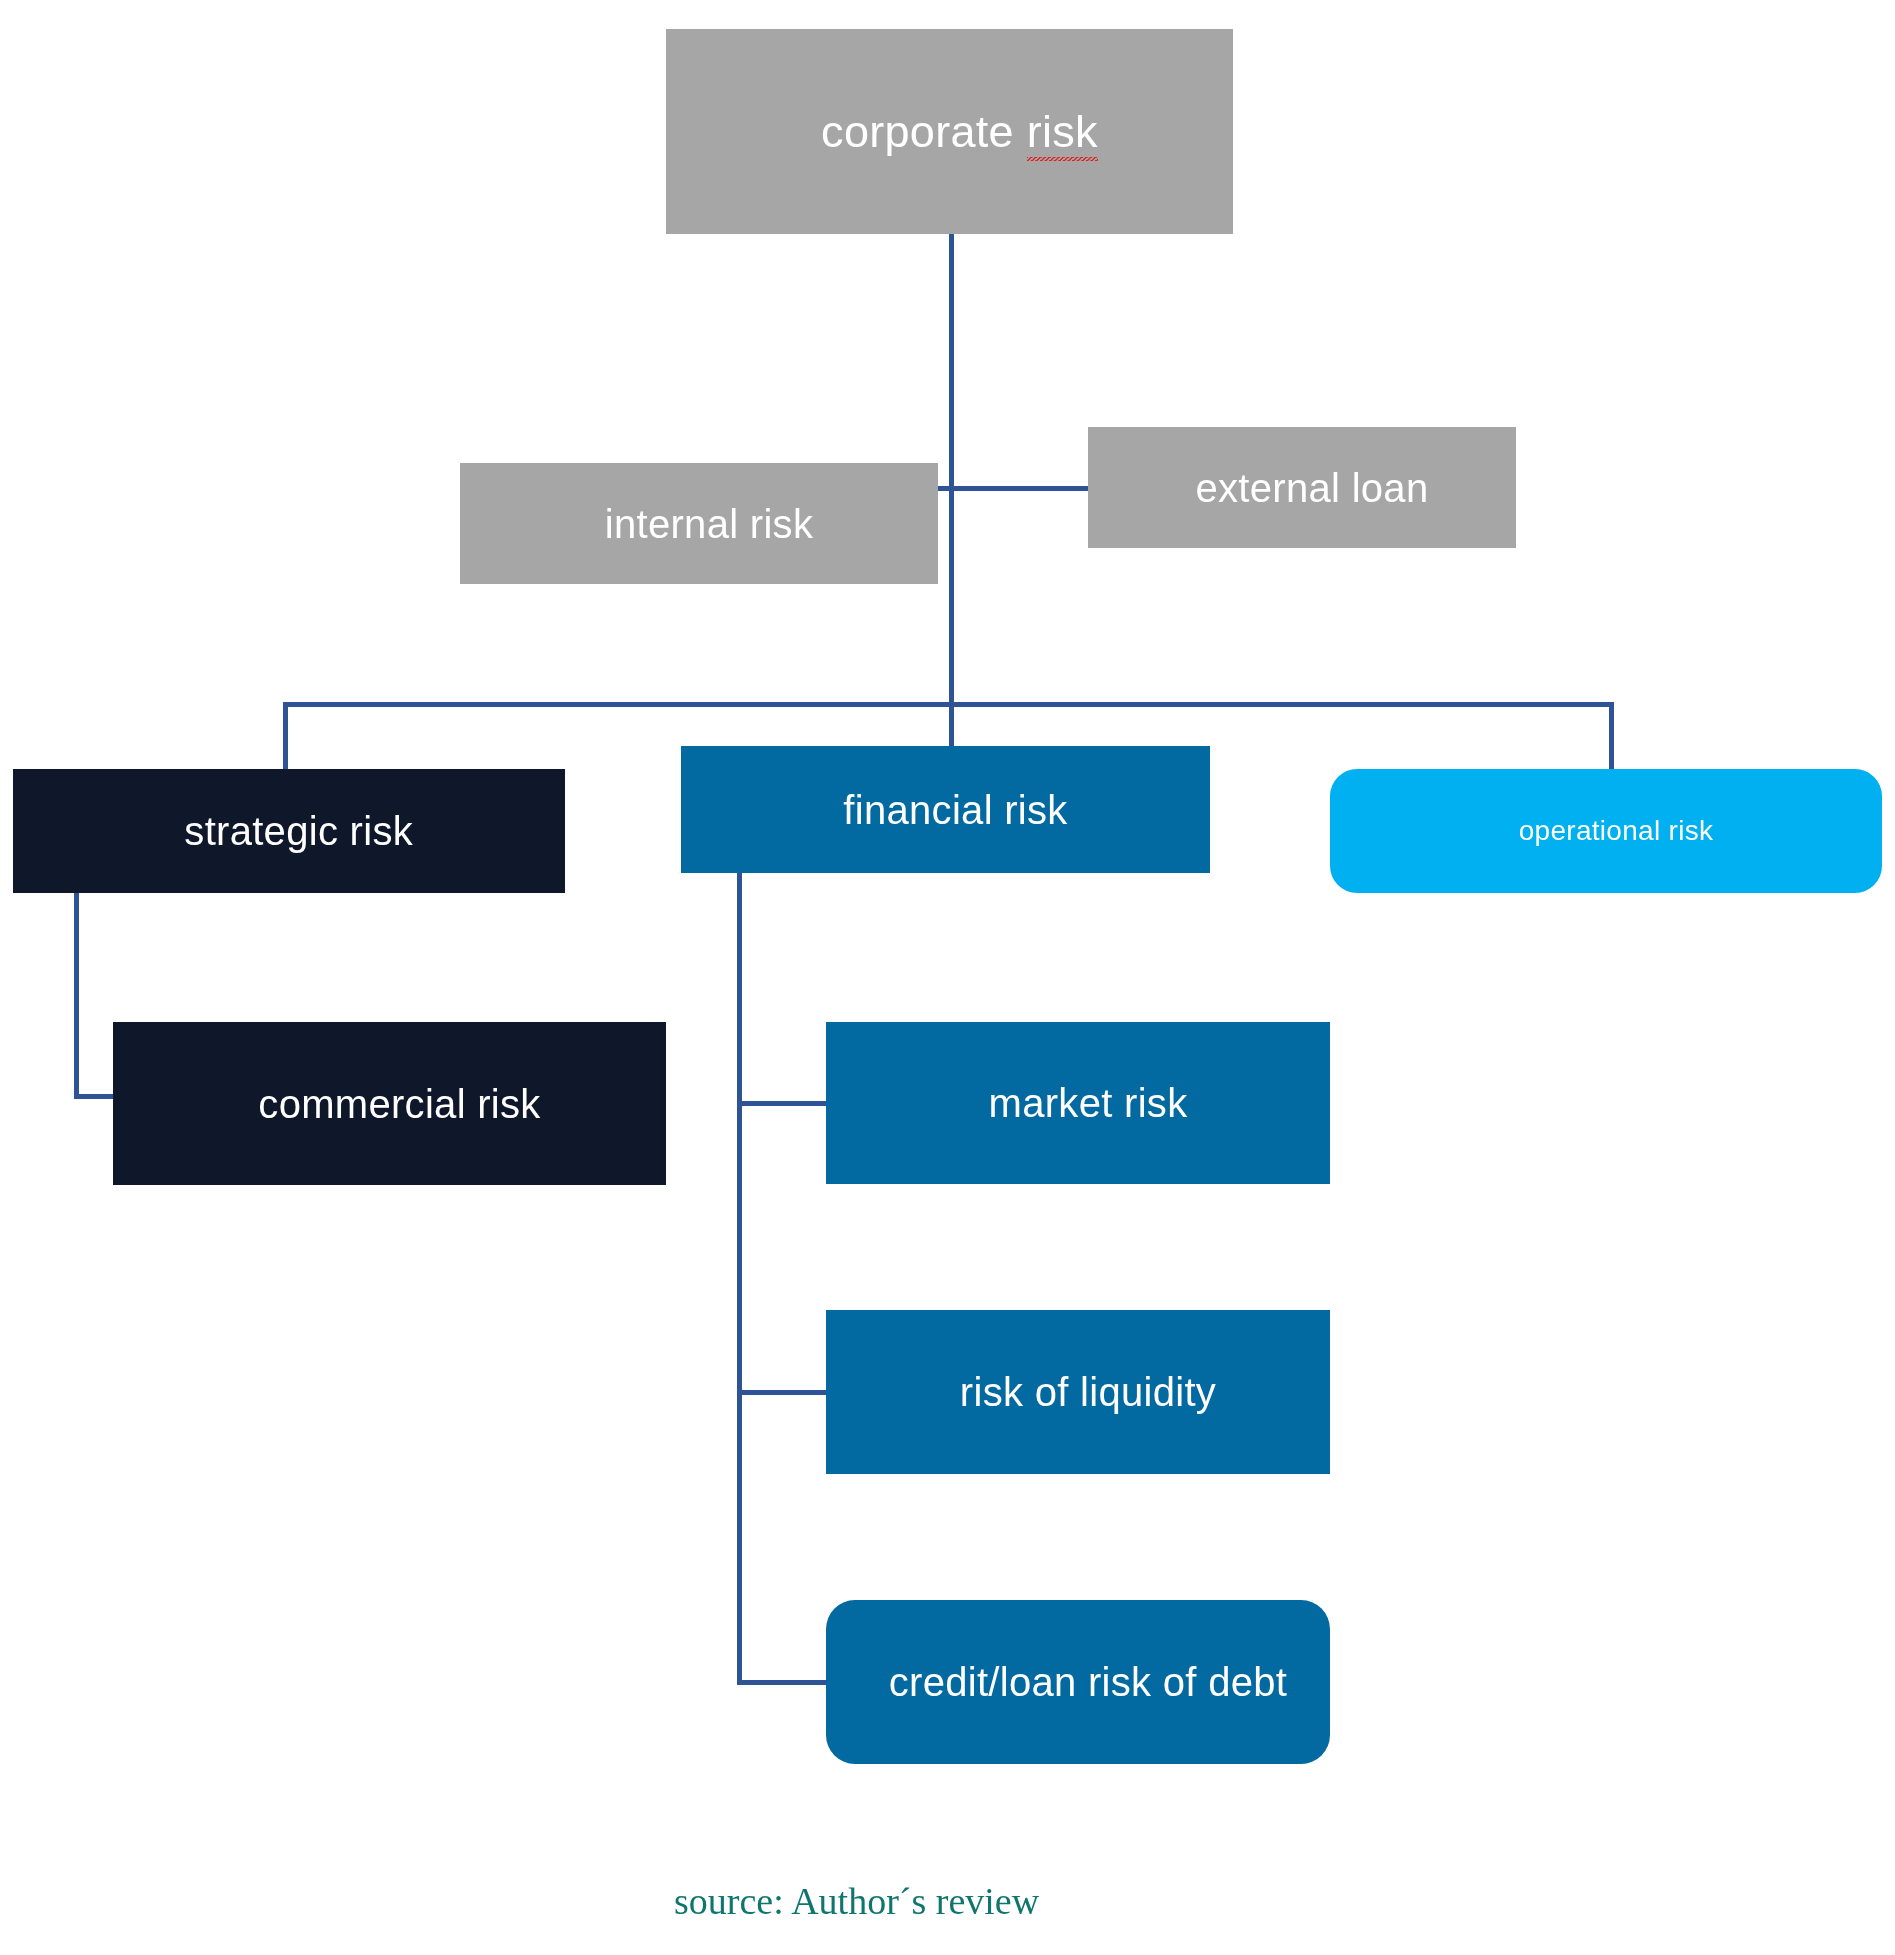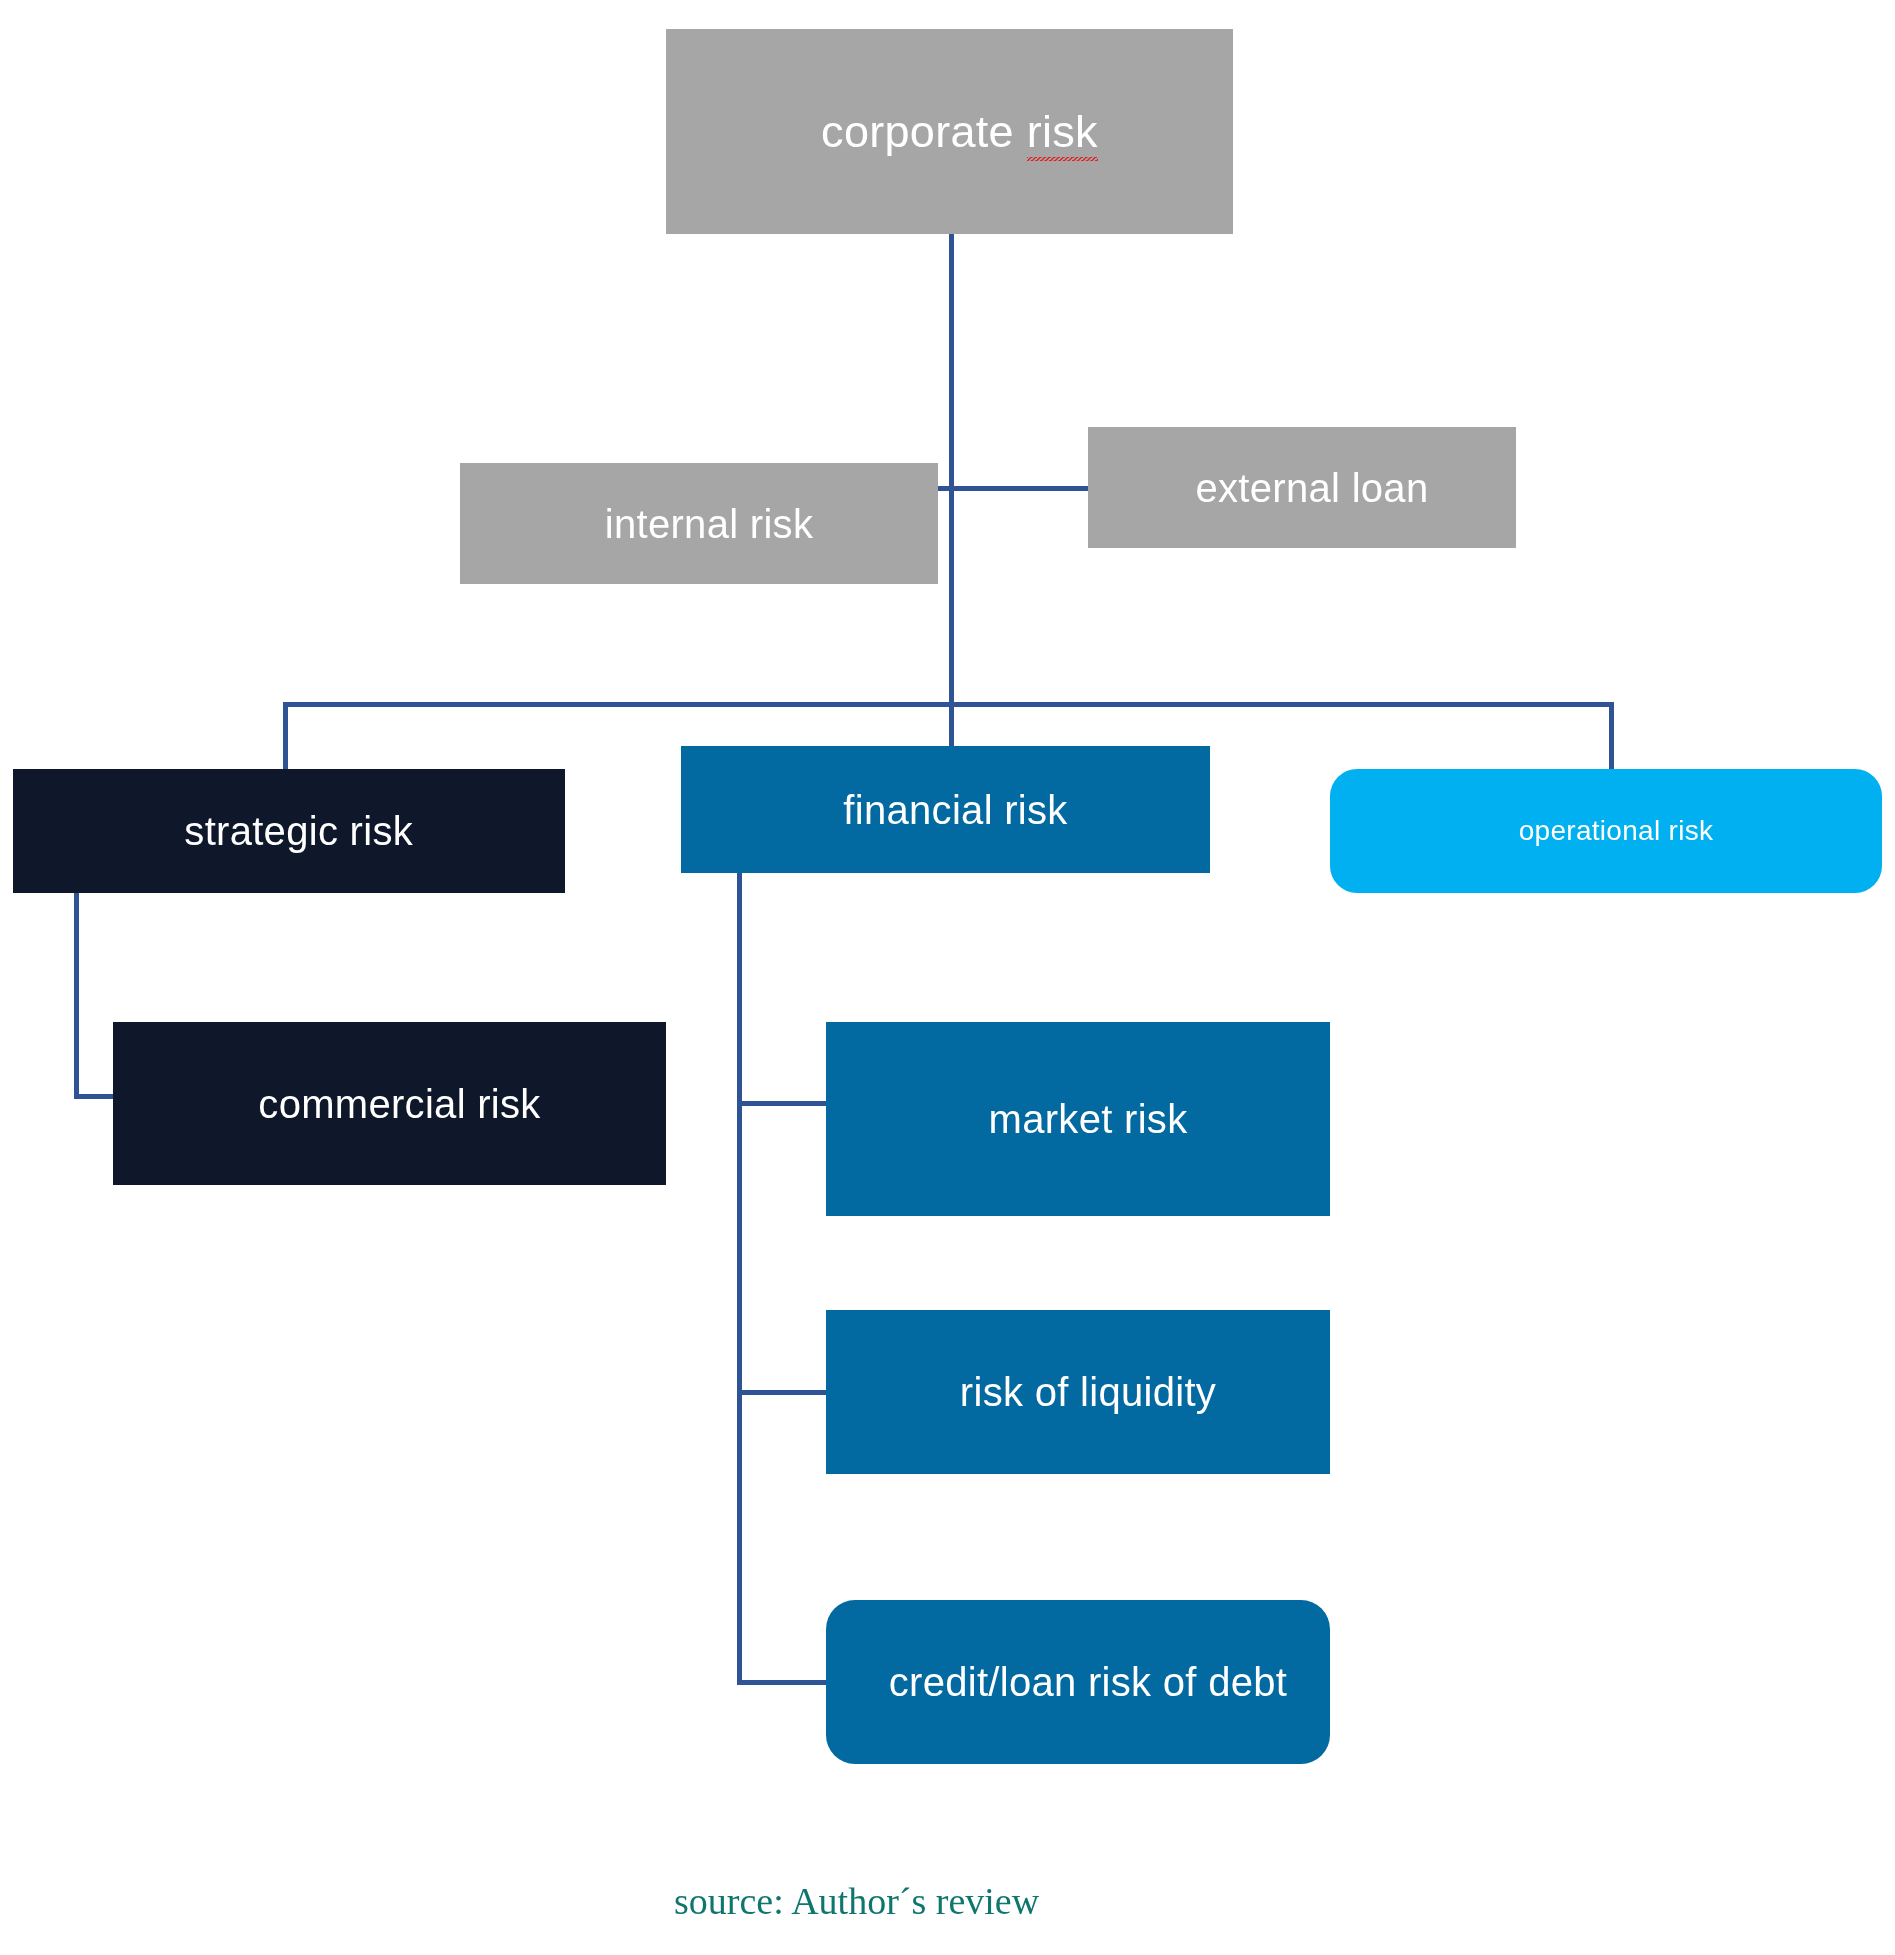--- a/index.html
+++ b/index.html
@@ -109,21 +109,21 @@
   </div>
 
   <div class="node node-cyan" style="left:1330px; top:769px; width:552px; height:124px; font-size:28px;border-radius:27px;">
     <span class="lbl">operational risk</span>
   </div>
 
   <div class="node node-orange" style="left:113px; top:1022px; width:553px; height:163px; font-size:40px;">
     <span class="lbl">commercial risk</span>
   </div>
 
-  <div class="node node-blue" style="left:826px; top:1022px; width:504px; height:194px; font-size:40px;">
+  <div class="node node-blue" style="left:826px; top:1022px; width:504px; height:162px; font-size:40px;">
     <span class="lbl">market risk</span>
   </div>
 
   <div class="node node-blue" style="left:826px; top:1310px; width:504px; height:164px; font-size:40px;">
     <span class="lbl">risk of liquidity</span>
   </div>
 
   <div class="node node-blue" style="left:826px; top:1600px; width:504px; height:164px; font-size:40px;border-radius:29px;">
     <span class="lbl">credit/loan risk of debt</span>
   </div>

